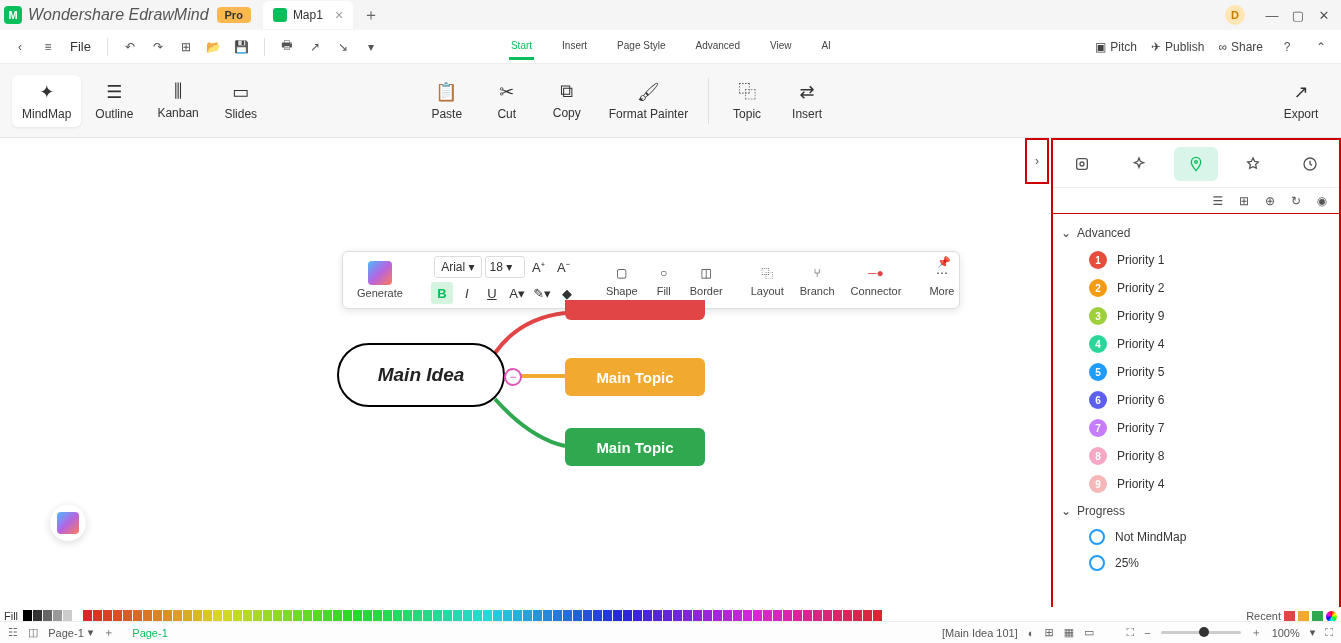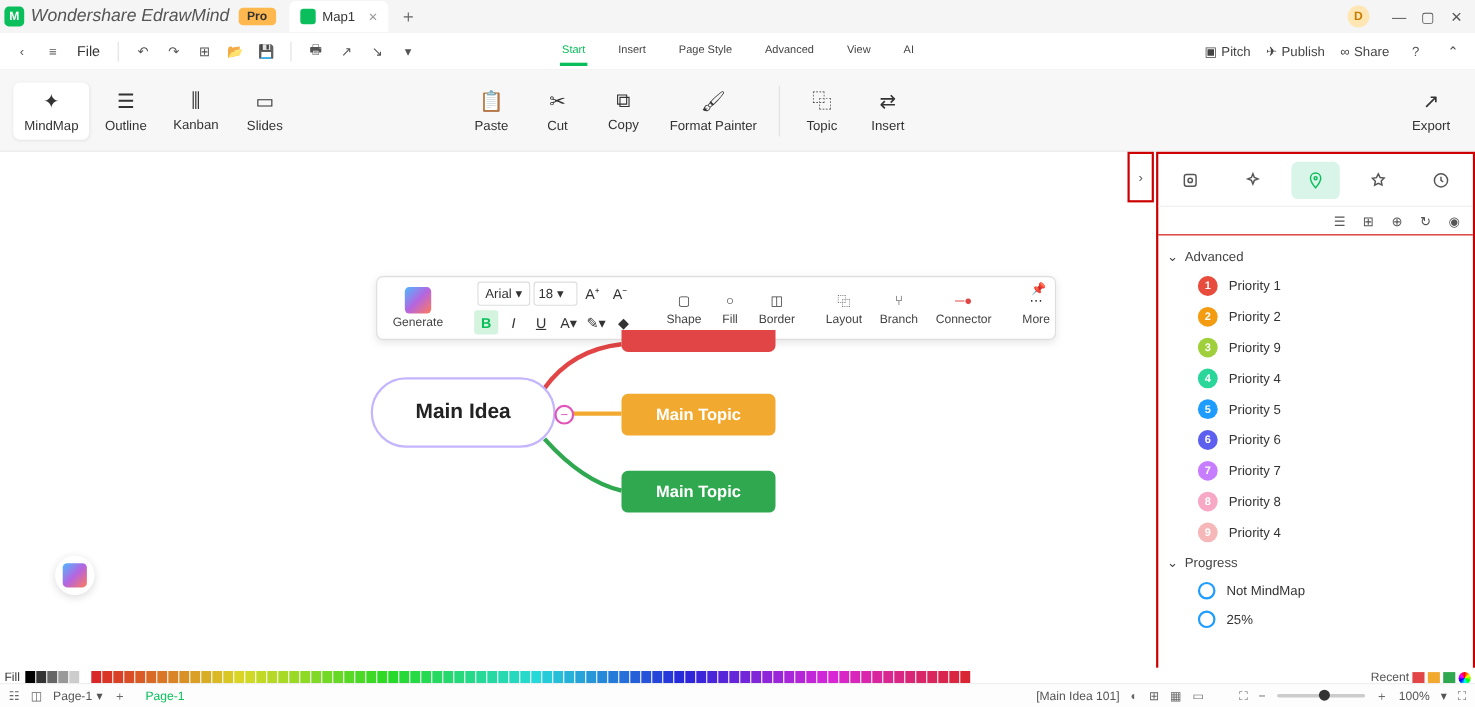--- a/index.html
+++ b/index.html
@@ -52,21 +52,21 @@
 .ft-row { display: flex; align-items: center; gap: 3px; }
 .ft-font-sel { border: 1px solid #ddd; height: 22px; padding: 0 6px; font-size: 12px; display: flex; align-items: center; border-radius: 3px; cursor: pointer; }
 .ft-size-sel { border: 1px solid #ddd; height: 22px; width: 40px; padding: 0 4px; font-size: 12px; display: flex; align-items: center; border-radius: 3px; cursor: pointer; }
 .ft-ibtn { width: 22px; height: 22px; display: flex; align-items: center; justify-content: center; cursor: pointer; font-size: 13px; border-radius: 3px; }
 .ft-bold { background: #d4f4e0; color: #0abf5b; font-weight: bold; }
 .ft-col { display: flex; flex-direction: column; align-items: center; gap: 2px; padding: 0 6px; }
 .ft-col .ci { width: 20px; height: 20px; display: flex; align-items: center; justify-content: center; }
 .ft-pin { position: absolute; right: 8px; top: 4px; font-size: 11px; color: #999; cursor: pointer; }
 
 
-.main-node { position: absolute; left: 337px; top: 205px; width: 168px; height: 64px; border: 2px solid #c4b5fd; border-radius: 34px; background: #fff; display: flex; align-items: center; justify-content: center; font-size: 19px; font-weight: 700; color: #222; }
+.main-node { position: absolute; left: 337px; top: 205px; width: 168px; height: 64px; border: 2px solid #000000; border-radius: 34px; background: #fff; display: flex; align-items: center; justify-content: center; font-size: 19px; font-weight: 700; color: #222; font-style: italic; }
 .topic { position: absolute; width: 140px; height: 38px; border-radius: 6px; display: flex; align-items: center; justify-content: center; color: #fff; font-size: 15px; font-weight: 600; }
 .topic.red { background: #e24545; left: 565px; top: 162px; height: 20px; border-radius: 0 0 6px 6px; }
 .topic.orange { background: #f1a930; left: 565px; top: 220px; }
 .topic.green { background: #2fa84f; left: 565px; top: 290px; }
 .connector-handle { position: absolute; left: 504px; top: 230px; width: 18px; height: 18px; border: 2px solid #e056b8; border-radius: 50%; background: #fff; display: flex; align-items: center; justify-content: center; color: #e056b8; font-size: 12px; }
 
 
 .connectors { position: absolute; left: 0; top: 0; pointer-events: none; }
 
 

